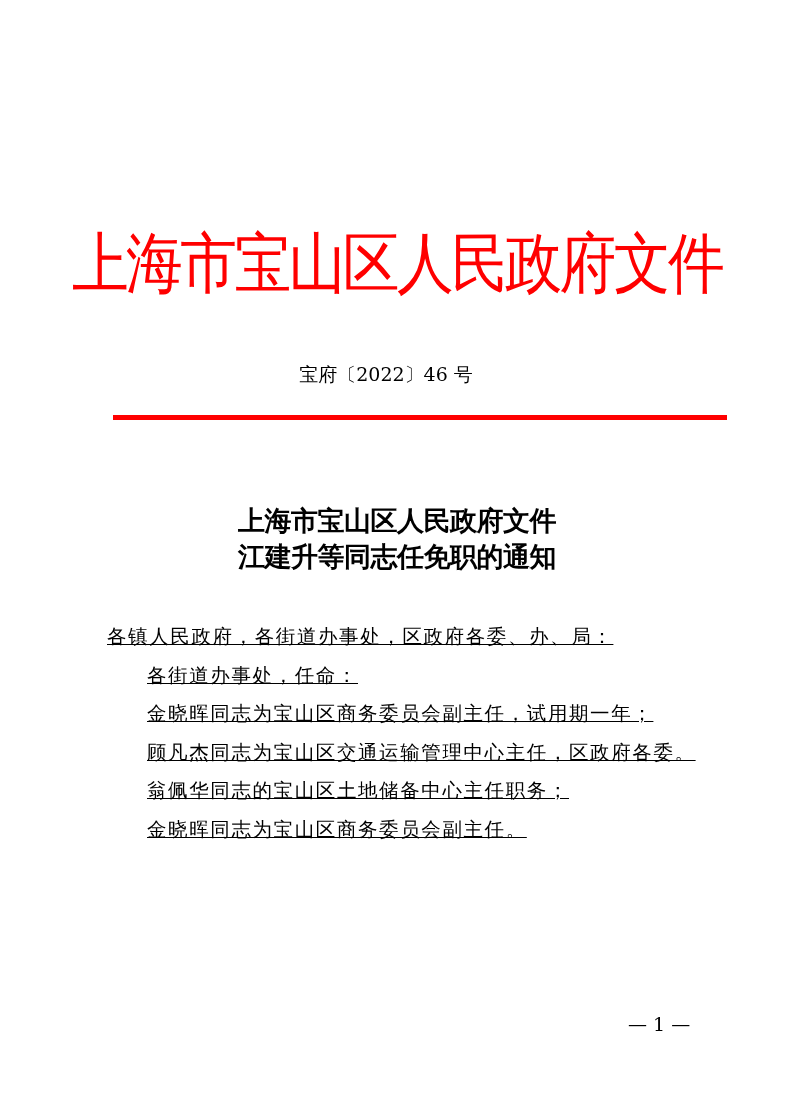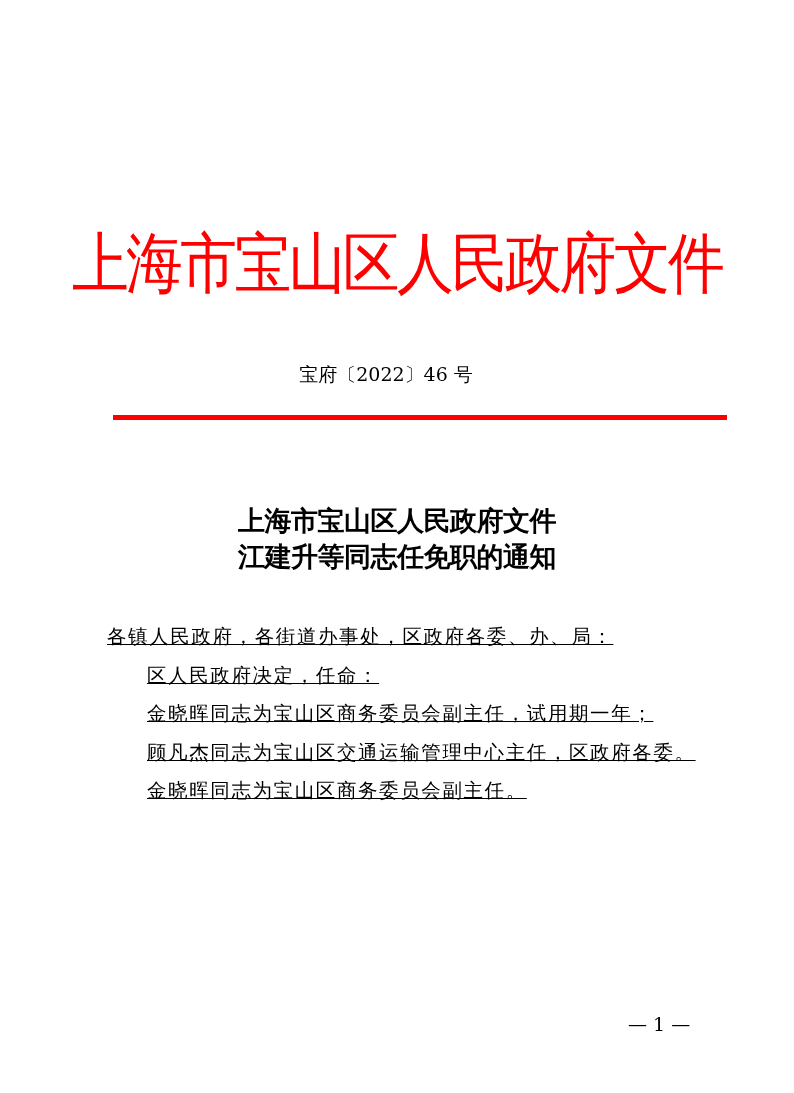--- a/index.html
+++ b/index.html
@@ -43,21 +43,22 @@
 
   <div class="red-rule"></div>
 
   <div class="notice-title">
     <div>上海市宝山区人民政府文件</div>
     <div>江建升等同志任免职的通知</div>
   </div>
 
   <div class="body">
     <div class="line">各镇人民政府，各街道办事处，区政府各委、办、局：</div>
-    <div class="line indent">区人民政府决定，任命：</div>
+    <div class="line indent">各街道办事处，任命：</div>
     <div class="line indent">金晓晖同志为宝山区商务委员会副主任，试用期一年；</div>
     <div class="line indent">顾凡杰同志为宝山区交通运输管理中心主任，区政府各委。</div>
+    <div class="line indent">翁佩华同志的宝山区土地储备中心主任职务；</div>
     <div class="line indent">金晓晖同志为宝山区商务委员会副主任。</div>
   </div>
 
   <div class="page-number">— 1 —</div>
 
 </div>
 
 </body></html>

